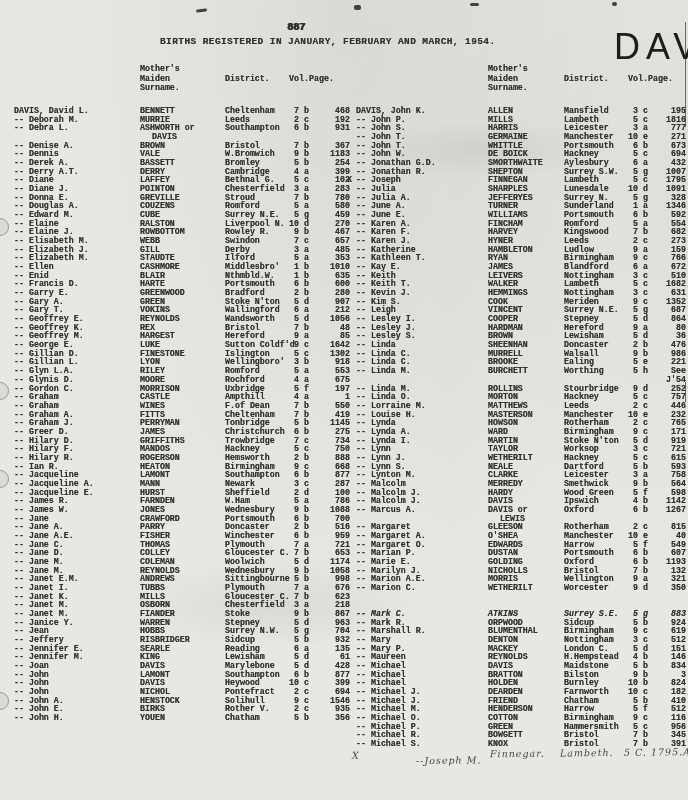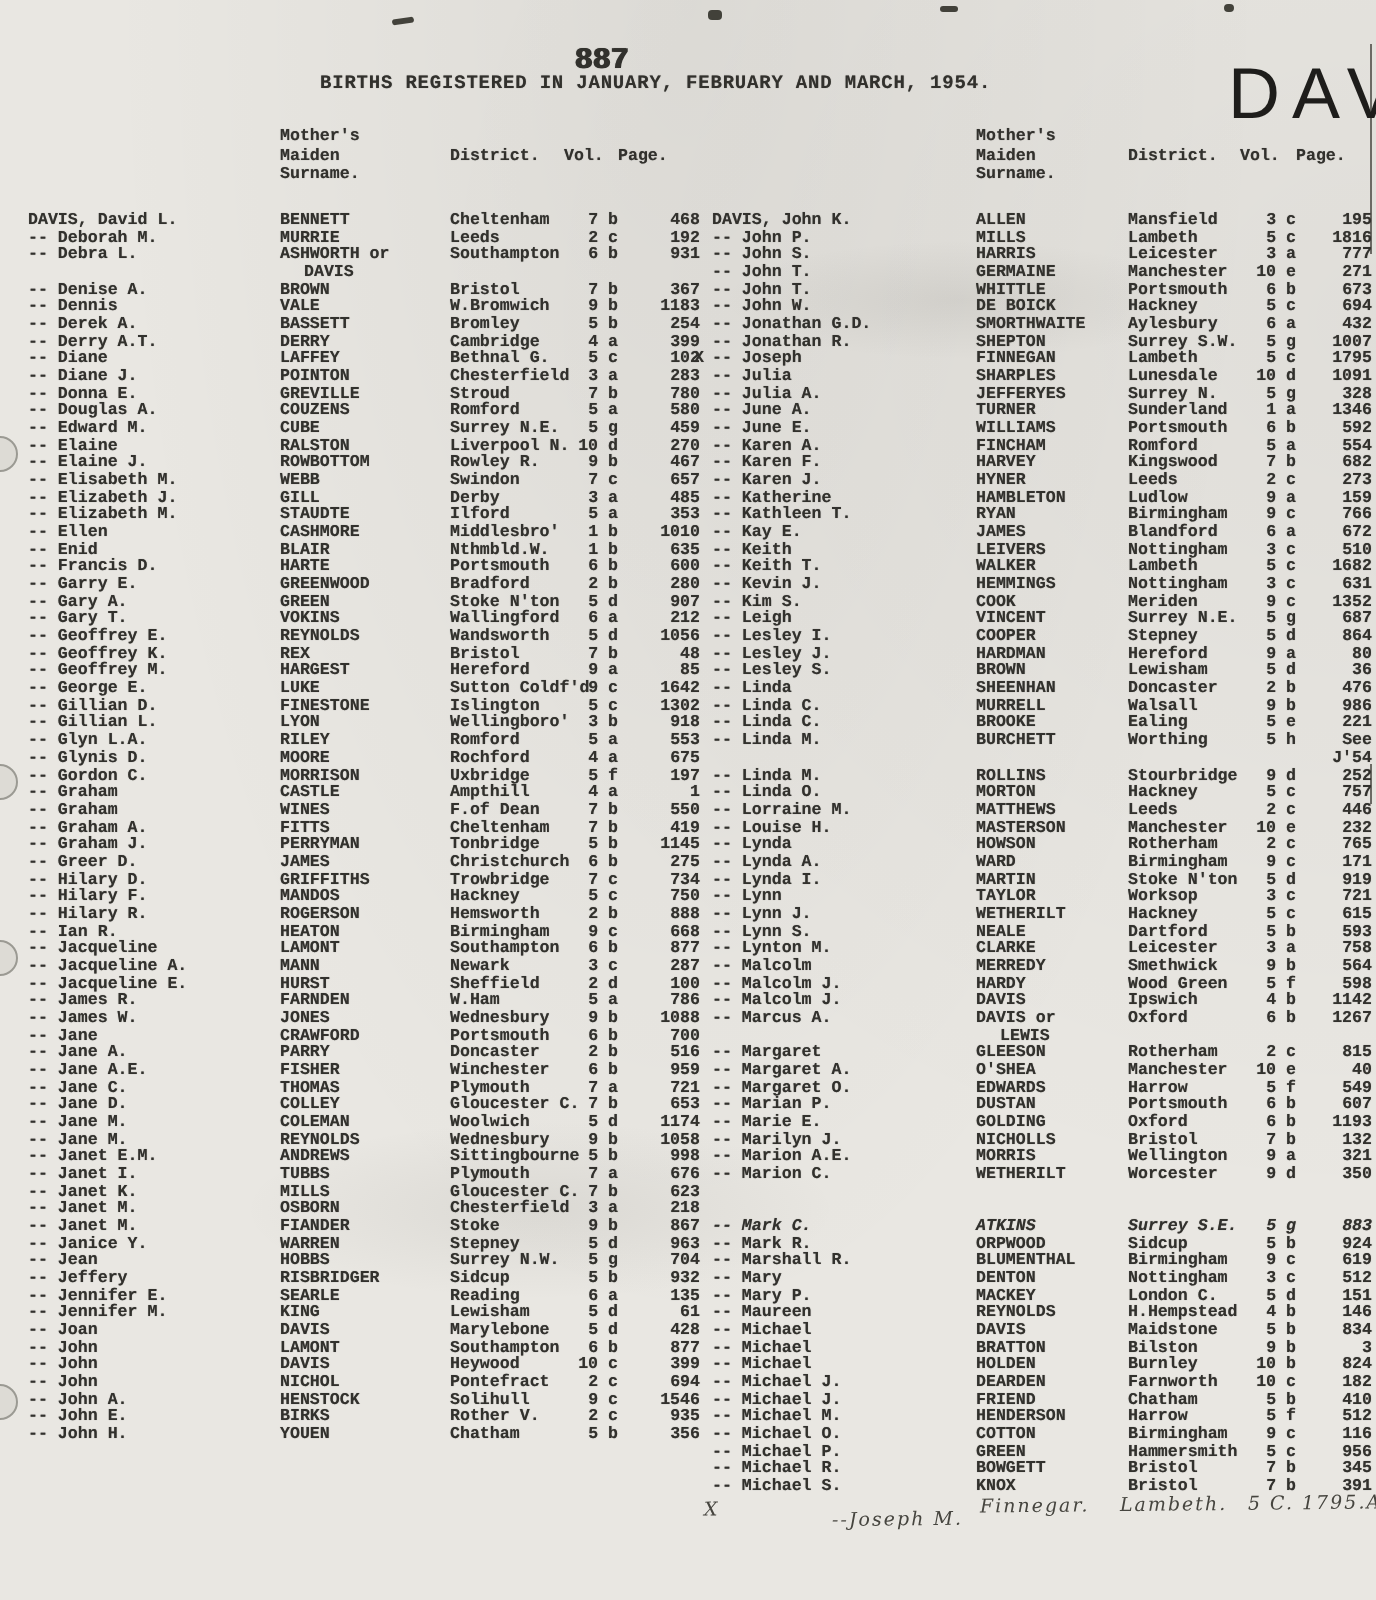--- a/index.html
+++ b/index.html
@@ -10,32 +10,32 @@
     color:#32312d;
   }
   #paper{position:absolute;inset:0;
     background:
       radial-gradient(ellipse at 50% 0%, rgba(0,0,0,0.05), transparent 60%),
       radial-gradient(ellipse at 100% 20%, rgba(0,0,0,0.04), transparent 50%),
       #e9e7e2;
   }
   .typ{font-weight:700;text-shadow:0 0 .4px rgba(40,40,36,.6);}
   
-  #page-number{position:absolute;left:287px;top:22px;font-size:15px;
+  #page-number{position:absolute;left:287px;top:22px;font-size:10px;
     text-shadow:.9px 0 0 #32312d, 0 0 .4px rgba(40,40,36,.6);}
   #doc-title{position:absolute;left:150px;top:36px;font-size:9.5px;letter-spacing:.4px;padding-left:10px;}
   #corner-tag{position:absolute;left:614px;top:26px;
     font-family:"Liberation Sans",sans-serif;font-weight:400;font-size:36px;
     letter-spacing:6px;color:#1e1d1b;}
   
   .colhead{position:absolute;top:64px;display:grid;font-size:8.3px;line-height:9.5px;}
   #colhead-left{left:14px;width:336px;grid-template-columns:126px 85px 57px 27px 41px;}
   #colhead-right{left:356px;width:330px;grid-template-columns:132px 76px 56px 28px 38px;}
   .colhead .h-district,.colhead .h-vol,.colhead .h-page{padding-top:10px;}
-  .colhead .h-vol{text-align:left;}
+  .colhead .h-vol{text-align:right;}
   .colhead .h-page{}
   
   .datacol{position:absolute;top:107px;font-size:8.3px;--lh:8.67px;}
   #col-left{left:14px;width:336px;}
   #col-right{left:356px;width:330px;}
   .row{display:grid;position:relative;align-items:start;
     line-height:var(--lh);min-height:var(--lh);}
   #col-left .row{grid-template-columns:126px 85px 57px 27px 41px;}
   #col-right .row{grid-template-columns:132px 76px 56px 28px 38px;}
   .c-name,.c-surname,.c-district{white-space:nowrap;}

